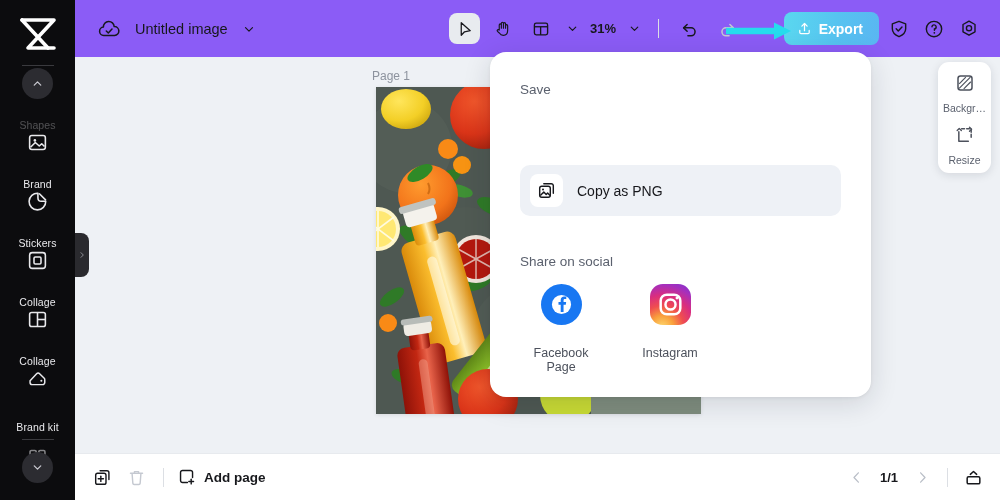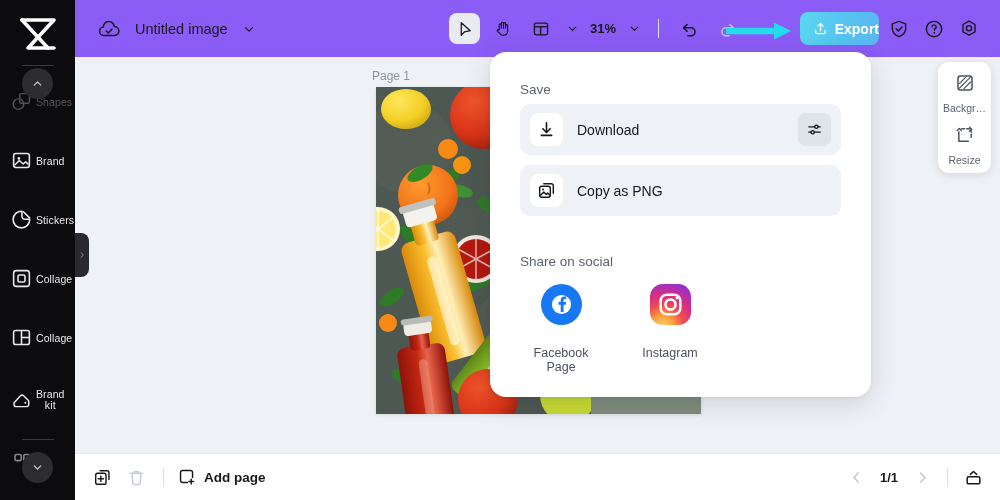--- a/index.html
+++ b/index.html
@@ -15,21 +15,21 @@
   #sidebar {
     position: absolute; left: 0; top: 0; width: 75px; height: 500px;
     background: #0c0c0e;
     display: flex; flex-direction: column; align-items: center;
     z-index: 30;
   }
   #logo { margin-top: 12px; width: 46px; height: 44px; display:flex; align-items:center; justify-content:center; }
   #logo-divider { width: 32px; height: 1px; background: #3a3a3e; margin: 9px 0 0 0; }
   .nav-item {
     width: 53px; height: 59px;
-    display: flex; flex-direction: row; align-items: center; justify-content: space-between;
+    display: flex; flex-direction: column; align-items: center; justify-content: space-between;
     gap: 4px; cursor: pointer;
   }
   .nav-item .nav-icon { width: 22px; height: 22px; display:flex; align-items:center; justify-content:center; }
   .nav-item .nav-label {
     color: #e9e9ec; font-size: 10.5px; line-height: 12px; text-align: center;
     letter-spacing: .1px;
   }
   .nav-item.two-line .nav-label { line-height: 11.5px; }
   .nav-item.dim { opacity: .30; }
   .nav-item.clipped { opacity: .55; }
@@ -58,21 +58,21 @@
   .tool-btn {
     width: 31px; height: 31px; border-radius: 8px;
     display: flex; align-items: center; justify-content: center; cursor: pointer;
   }
   .tool-btn.active { background: #e8ebef; }
   #tools { position: absolute; left: 330px; display: flex; align-items: center; gap: 7px; padding-left: 44px; }
   #zoom-value { font-size: 13px; color: #17181c; font-weight: 700; padding: 0 2px; cursor: pointer; }
   .v-divider { width: 1px; height: 19px; background: #dcdfe4; margin: 0 8px; }
   #right-tools { position: absolute; right: 16px; display: flex; align-items: center; gap: 4px; }
   #export-btn {
-    height: 33px; padding: 0 0 0 13px; border-radius: 8px;
+    height: 33px; padding: 0 16px 0 13px; border-radius: 8px;
     background: linear-gradient(100deg, #5ad8ef 0%, #56c3f0 55%, #5ab6f2 100%);
     color: #fff; font-size: 14px; font-weight: 700;
     display: flex; align-items: center; gap: 7px; cursor: pointer; border: none;
     font-family: "Liberation Sans", sans-serif;
   }
   #arrow-annotation { position: absolute; left: 726px; top: 22px; z-index: 22; pointer-events: none; }
 
   
   #canvas-area { position: absolute; left: 75px; top: 57px; right: 0; bottom: 47px; background: #eef1f5; }
   #page-label { position: absolute; left: 297px; top: 12px; font-size: 12px; color: #8d939e; }
@@ -506,40 +506,20 @@
           <ellipse cx="210" cy="112" rx="20" ry="17" fill="#f5d62c"></ellipse>
         </svg>
       </div>
     </div>
   </div>
 
   <div id="export-panel">
 
     <div class="panel-heading" id="save-heading">Save</div>
 
-    <div class="save-row" id="row-download">
-      <span class="save-row-icon">
-        <svg width="19" height="19" viewBox="0 0 24 24" fill="none">
-          <path d="M12 3.6 V15.4" stroke="#17181c" stroke-width="2" stroke-linecap="round"></path>
-          <path d="M7.4 11 L12 15.8 L16.6 11" stroke="#17181c" stroke-width="2" stroke-linecap="round" stroke-linejoin="round" fill="none"></path>
-          <path d="M5.4 19.4 H18.6" stroke="#17181c" stroke-width="2" stroke-linecap="round"></path>
-        </svg>
-      </span>
-      <span class="save-row-label">Download</span>
-      <span id="download-settings">
-        <svg width="17" height="17" viewBox="0 0 24 24" fill="none">
-          <path d="M4 8.2 H12.2" stroke="#17181c" stroke-width="1.9" stroke-linecap="round"></path>
-          <path d="M17 8.2 H20" stroke="#17181c" stroke-width="1.9" stroke-linecap="round"></path>
-          <circle cx="14.6" cy="8.2" r="2.3" stroke="#17181c" stroke-width="1.9"></circle>
-          <path d="M4 15.8 H6.9" stroke="#17181c" stroke-width="1.9" stroke-linecap="round"></path>
-          <path d="M11.8 15.8 H20" stroke="#17181c" stroke-width="1.9" stroke-linecap="round"></path>
-          <circle cx="9.4" cy="15.8" r="2.3" stroke="#17181c" stroke-width="1.9"></circle>
-        </svg>
-      </span>
-    </div>
 
     <div class="save-row" id="row-copypng">
       <span class="save-row-icon">
         <svg width="19" height="19" viewBox="0 0 24 24" fill="none">
           <path d="M8.6 3.4 H18 a2.6 2.6 0 0 1 2.6 2.6 v9.4" stroke="#17181c" stroke-width="1.8" stroke-linecap="round" fill="none"></path>
           <rect x="3.4" y="6.6" width="13.4" height="14" rx="2.6" stroke="#17181c" stroke-width="1.8"></rect>
           <circle cx="7.6" cy="10.8" r="1.25" fill="#17181c"></circle>
           <path d="M4.2 18.4 L8.6 14 L11.6 17 L13.4 15.2 L16.4 18.2" stroke="#17181c" stroke-width="1.8" stroke-linejoin="round" fill="none"></path>
         </svg>
       </span>

